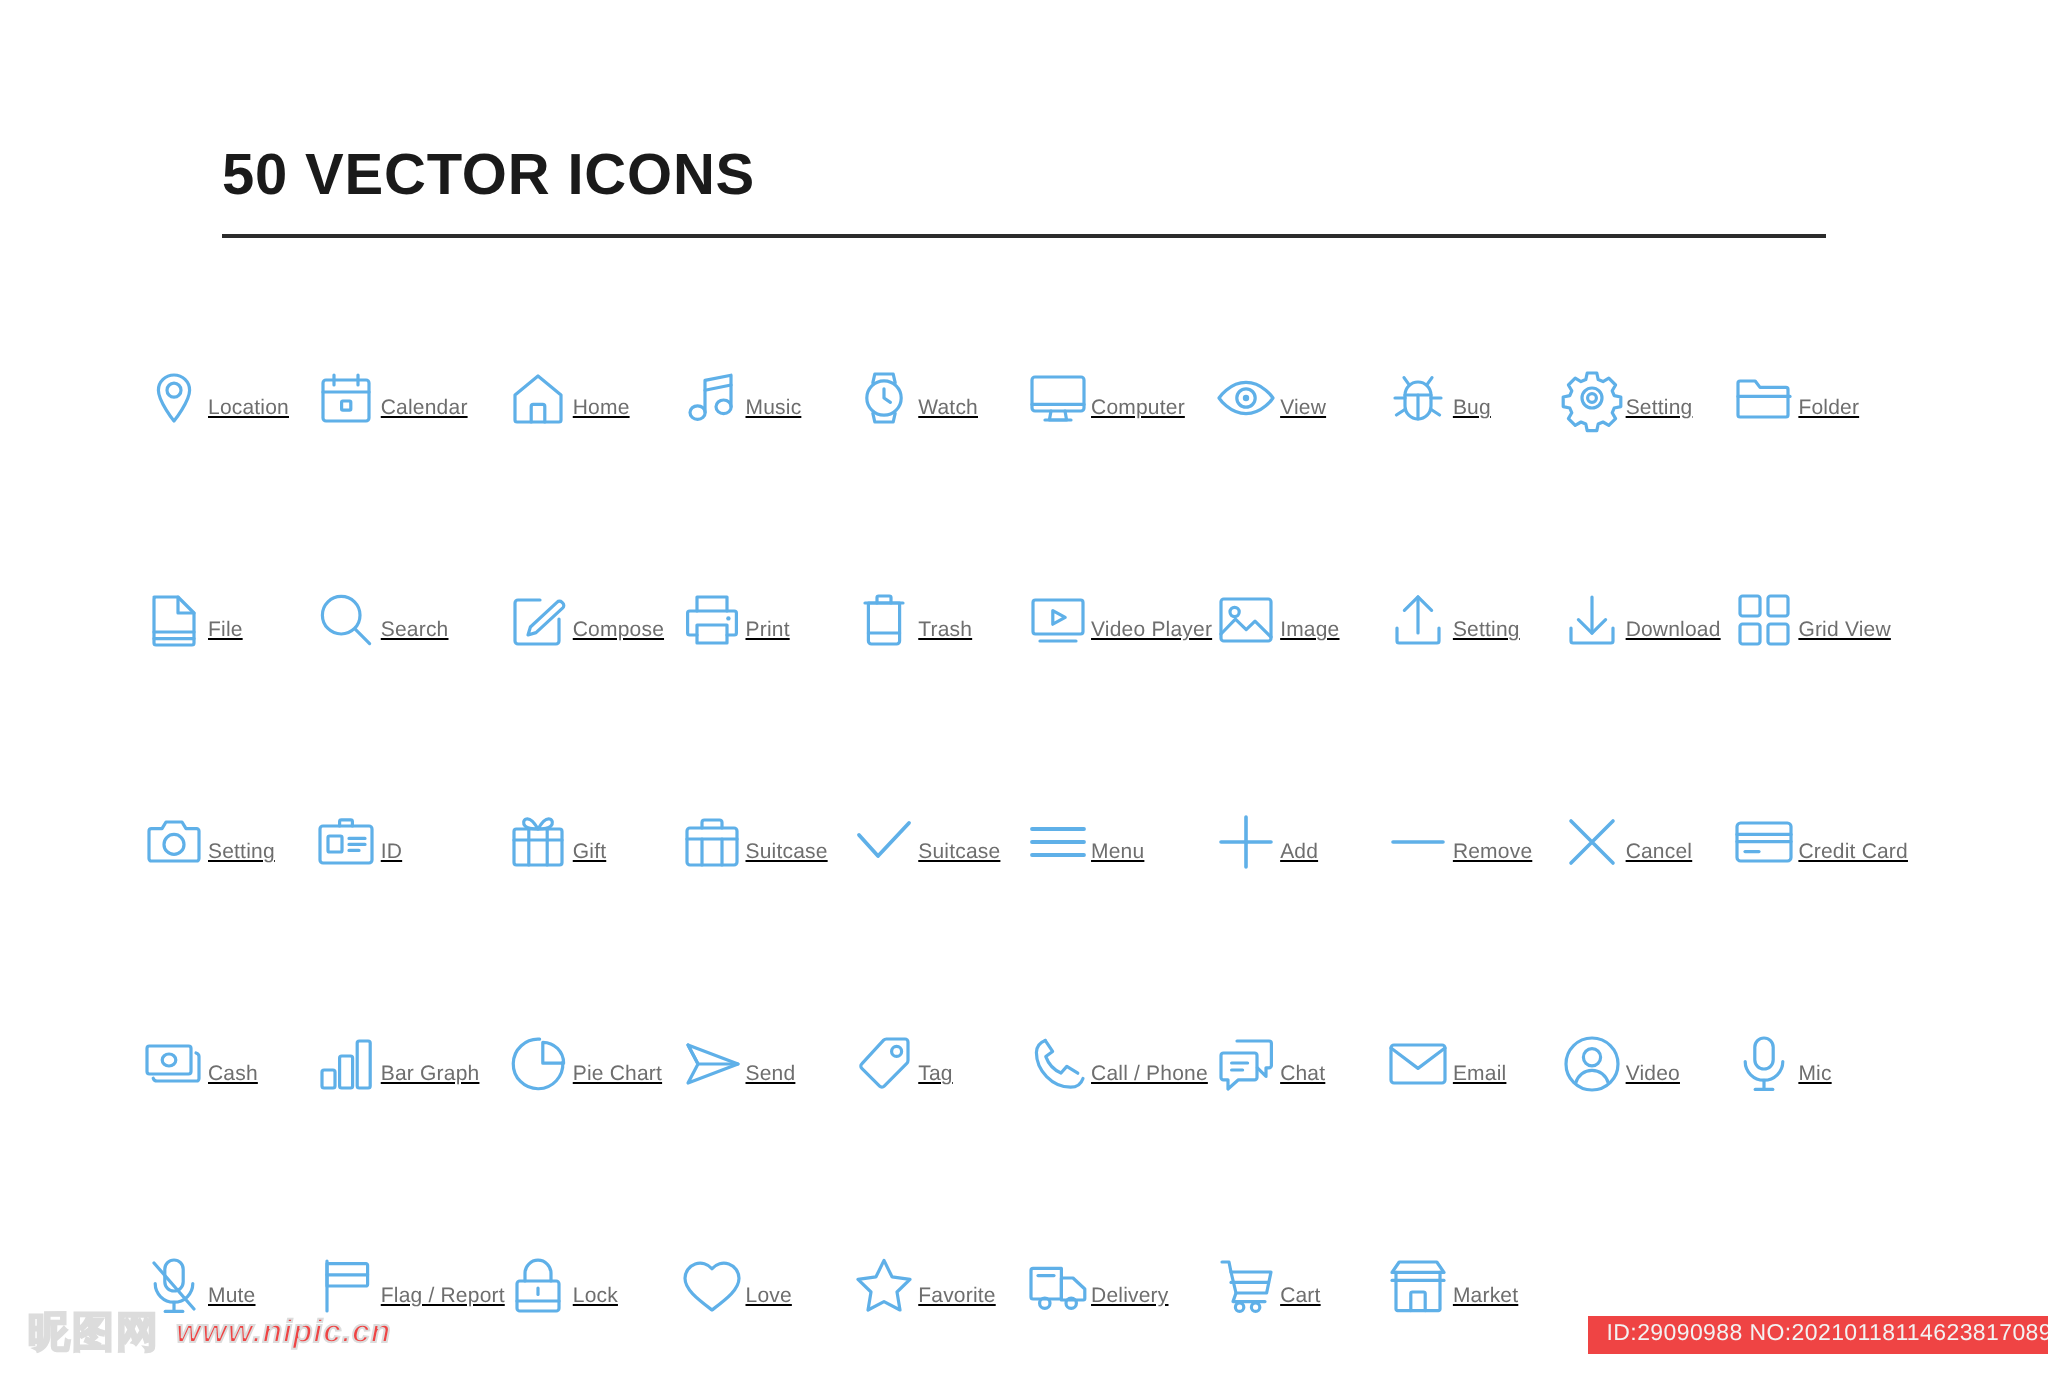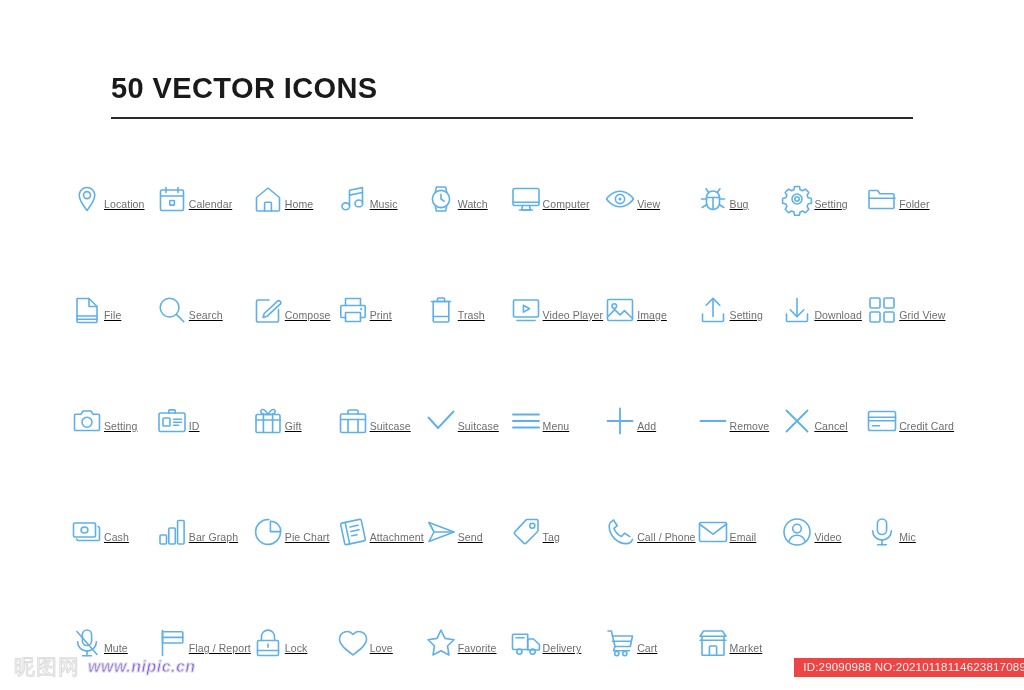--- a/index.html
+++ b/index.html
@@ -97,33 +97,33 @@
     position: absolute;
     left: 14px;
     top: 656px;
     display: flex;
     align-items: center;
     gap: 8px;
     opacity: 1;
   }
   #watermark-mark {
     font-family: "Liberation Sans", sans-serif;
-    font-weight: normal;
+    font-weight: bold;
     font-size: 21px;
     color: #ffffff;
     -webkit-text-stroke: 1px #dcdcdc;
     letter-spacing: 1px;
     line-height: 22px;
   }
   #watermark-url {
     font-family: "Liberation Sans", sans-serif;
     font-style: italic;
     font-weight: bold;
     font-size: 16px;
-    color: #8b5cf6;
+    color: #ef4444;
     -webkit-text-stroke: 1px #dcdcdc;
     letter-spacing: 0.5px;
   }
   #id-bar {
     position: absolute;
     right: 2px;
     top: 658px;
     background: #ef4444;
     color: #f2f2f2;
     font-family: "Liberation Sans", sans-serif;
@@ -499,32 +499,20 @@
     <div class="icon-cell">
       <span class="icon-glyph">
         <svg viewBox="0 0 32 32" fill="none" stroke="#5fb0e8" stroke-width="1.6" stroke-linecap="round" stroke-linejoin="round">
           <path d="M16.8 3.6A12.4 12.4 0 1 0 28.4 15.2"></path>
           <path d="M18.4 5.2v10.4h10.4a10.4 10.4 0 0 0-10.4-10.4z"></path>
         </svg>
       </span>
       <span class="icon-label">Pie Chart</span>
     </div>
 
-    <div class="icon-cell">
-      <span class="icon-glyph">
-        <svg viewBox="0 0 32 32" fill="none" stroke="#5fb0e8" stroke-width="1.6" stroke-linecap="round" stroke-linejoin="round">
-          <g transform="rotate(-12 16 16)">
-            <rect x="5.5" y="5" width="21" height="22" rx="1.4"></rect>
-            <path d="M10.3 5v22"></path>
-            <path d="M14 10.5h8.4M14 15h8.4M14 19.5h5.4"></path>
-          </g>
-        </svg>
-      </span>
-      <span class="icon-label">Attachment</span>
-    </div>
 
     <div class="icon-cell">
       <span class="icon-glyph">
         <svg viewBox="0 0 32 32" fill="none" stroke="#5fb0e8" stroke-width="1.6" stroke-linecap="round" stroke-linejoin="round">
           <path d="M4 6.5L29 16 4 25.5l5-9.5z"></path>
           <path d="M4 6.5L9 16H29"></path>
         </svg>
       </span>
       <span class="icon-label">Send</span>
     </div>
@@ -542,20 +530,30 @@
     <div class="icon-cell">
       <span class="icon-glyph">
         <svg viewBox="0 0 32 32" fill="none" stroke="#5fb0e8" stroke-width="1.6" stroke-linecap="round" stroke-linejoin="round">
           <path d="M9.6 4.2c-2.6 1-4.4 3.2-4.4 6.1 0 9 7.9 17.3 17.1 17.3 3 0 5.3-1.8 6.2-4.4"></path>
           <path d="M9.6 4.2l3.7 5.5-3.4 2.6c1.3 3.6 4.2 6.7 7.6 8.2l2.9-3.3 5.5 3.4"></path>
         </svg>
       </span>
       <span class="icon-label">Call / Phone</span>
     </div>
 
+    <div class="icon-cell">
+      <span class="icon-glyph">
+        <svg viewBox="0 0 32 32" fill="none" stroke="#5fb0e8" stroke-width="1.6" stroke-linecap="round" stroke-linejoin="round">
+          <path d="M11.5 4.5h16a1.2 1.2 0 0 1 1.2 1.2v11a1.2 1.2 0 0 1-1.2 1.2h-1.5v4.3l-4.3-4.3"></path>
+          <path d="M3.5 10.5h15.6a1.2 1.2 0 0 1 1.2 1.2v11a1.2 1.2 0 0 1-1.2 1.2H11l-5.2 4.6v-4.6H3.5a1.2 1.2 0 0 1-1.2-1.2v-11a1.2 1.2 0 0 1 1.2-1.2z" transform="translate(1.2 0)"></path>
+          <path d="M8.8 15.5h8M8.8 19h5.5"></path>
+        </svg>
+      </span>
+      <span class="icon-label">Chat</span>
+    </div>
 
     <div class="icon-cell">
       <span class="icon-glyph">
         <svg viewBox="0 0 32 32" fill="none" stroke="#5fb0e8" stroke-width="1.6" stroke-linecap="round" stroke-linejoin="round">
           <rect x="2.5" y="6.5" width="27" height="19" rx="1.5"></rect>
           <path d="M2.5 8L16 18.2 29.5 8"></path>
         </svg>
       </span>
       <span class="icon-label">Email</span>
     </div>

